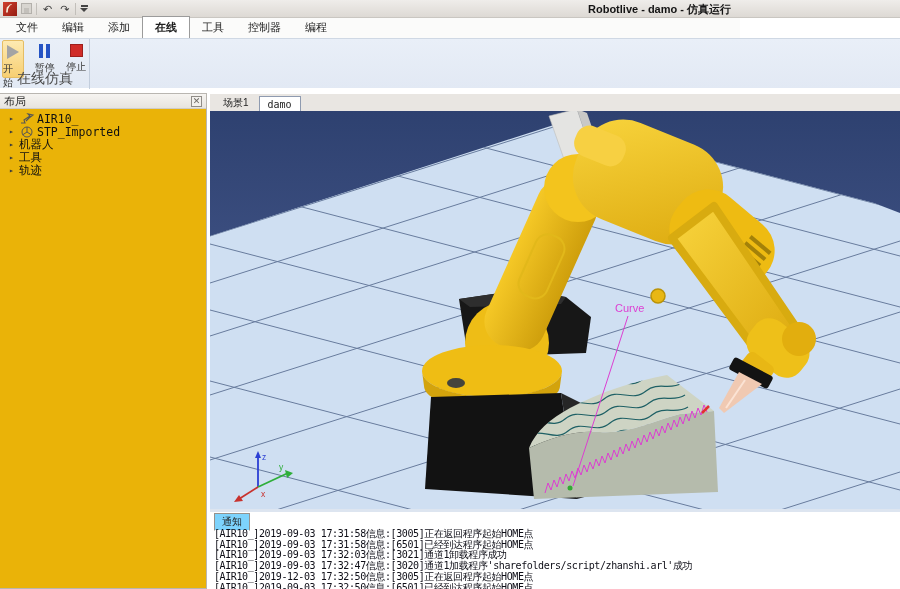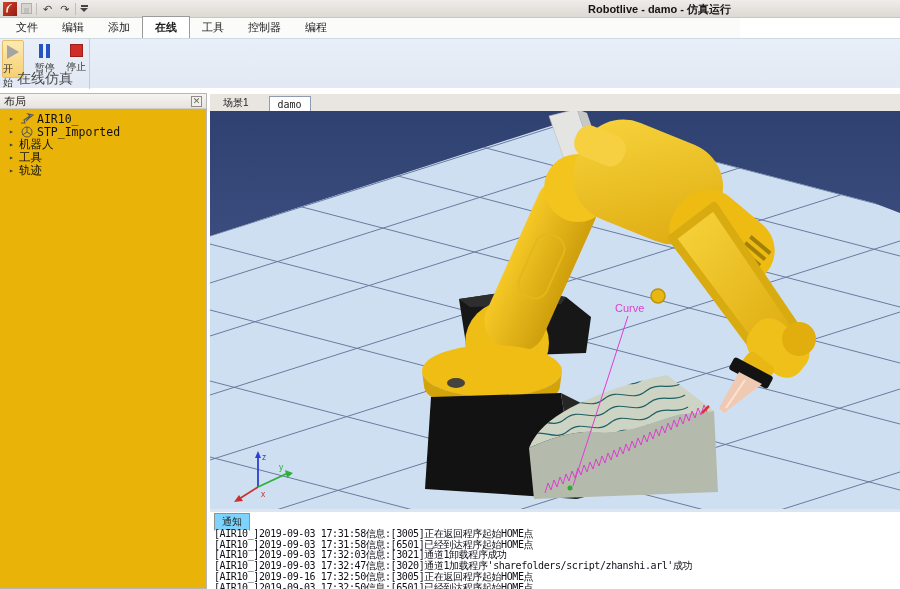--- a/index.html
+++ b/index.html
@@ -58,21 +58,21 @@
   .close-box { width:11px; height:11px; border:1px solid #8f8c87; color:#6a6762; font-size:9px;
     line-height:9px; text-align:center; background:#f2f0ed; }
   .tree { padding:3px 0 0 0; font-family:"DejaVu Sans Mono", monospace; }
   .trow { display:flex; align-items:center; height:13px; padding-left:9px; font-size:11.5px; color:#111; }
   .tarrow { width:10px; font-size:8px; color:#3c3c3c; }
   .ticon { width:16px; height:12px; margin-right:2px; flex:0 0 auto; }
 
   
   .right { position:absolute; left:210px; top:0; width:690px; height:496px; }
   .vtabs { position:absolute; left:0; top:1px; width:690px; height:17px; background:#e9e6e2;
-    display:flex; align-items:flex-end; padding-left:5px; gap:12px; }
+    display:flex; align-items:flex-end; padding-left:5px; gap:2px; }
   .vtab { font-size:10px; color:#222; padding:2px 8px 1px; }
   .vtab.active { background:#fff; border:1px solid #8f9bb0; border-bottom:none;
     font-family:"DejaVu Sans Mono", monospace; }
   .scene { position:absolute; left:0; top:18px; width:690px; height:452px; }
   .scene svg { display:block; }
 
   
   .logpanel { position:absolute; left:0; top:416px; width:690px; height:80px; background:#fff;
     border-top:3px solid #dde5f0; }
   .logtab { position:absolute; left:4px; top:1px; padding:1px 7px; border:1px solid #95928d;
@@ -292,19 +292,19 @@
       </svg>
       </div>
 
       <div class="logpanel">
         <div class="logtab">通知</div>
         <div class="loglines">
           <div>[AIR10_]2019-09-03 17:31:58信息:[3005]正在返回程序起始HOME点</div>
           <div>[AIR10_]2019-09-03 17:31:58信息:[6501]已经到达程序起始HOME点</div>
           <div>[AIR10_]2019-09-03 17:32:03信息:[3021]通道1卸载程序成功</div>
           <div>[AIR10_]2019-09-03 17:32:47信息:[3020]通道1加载程序'sharefolders/script/zhanshi.arl'成功</div>
-          <div>[AIR10_]2019-09-16 17:32:50信息:[3005]正在返回程序起始HOME点</div>
+          <div>[AIR10_]2019-12-03 17:32:50信息:[3005]正在返回程序起始HOME点</div>
           <div>[AIR10_]2019-09-03 17:32:50信息:[6501]已经到达程序起始HOME点</div>
         </div>
       </div>
     </div>
   </div>
 </div>
 
 </body></html>

